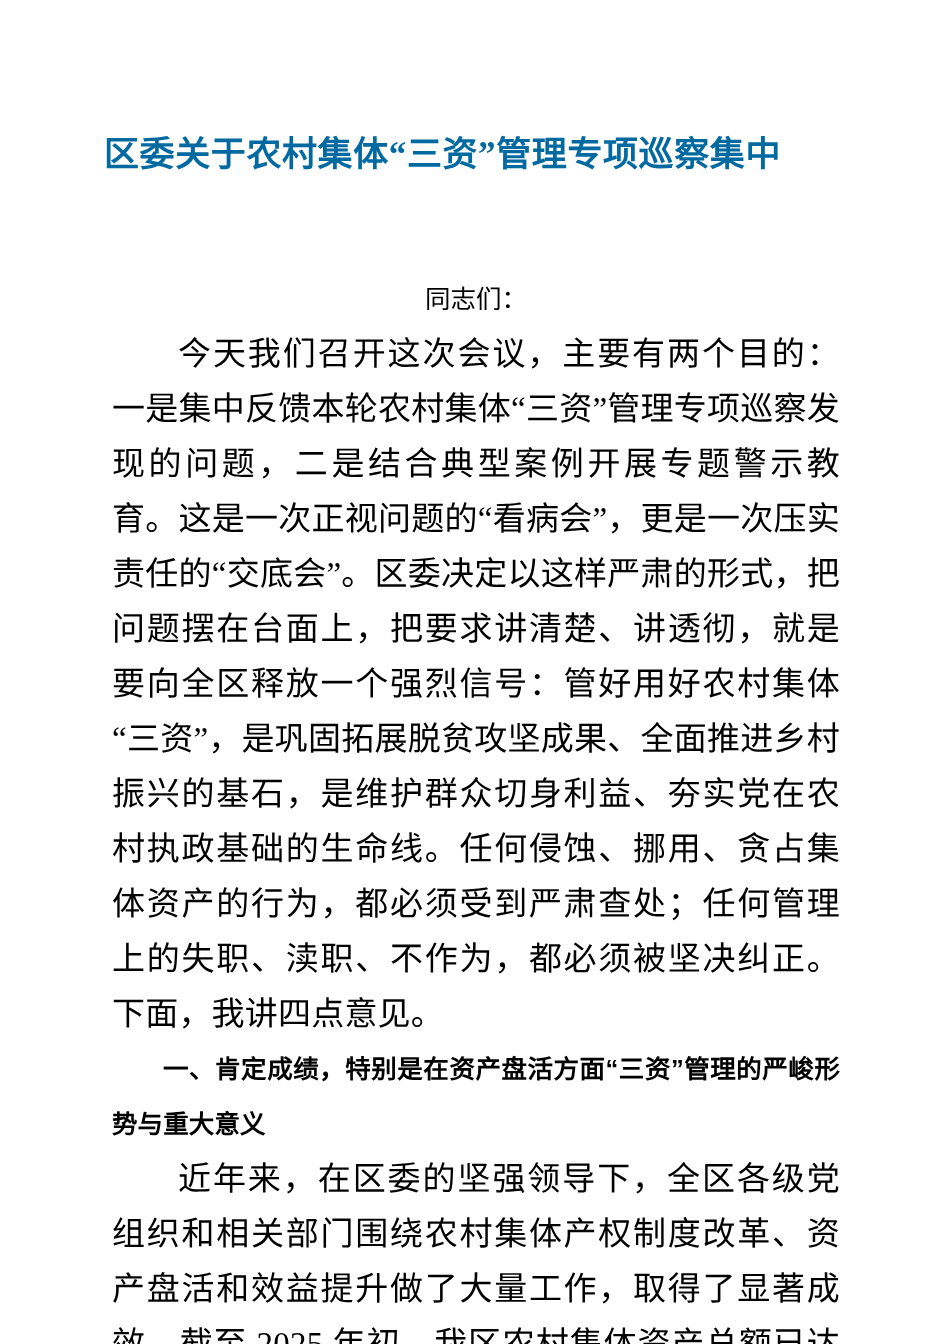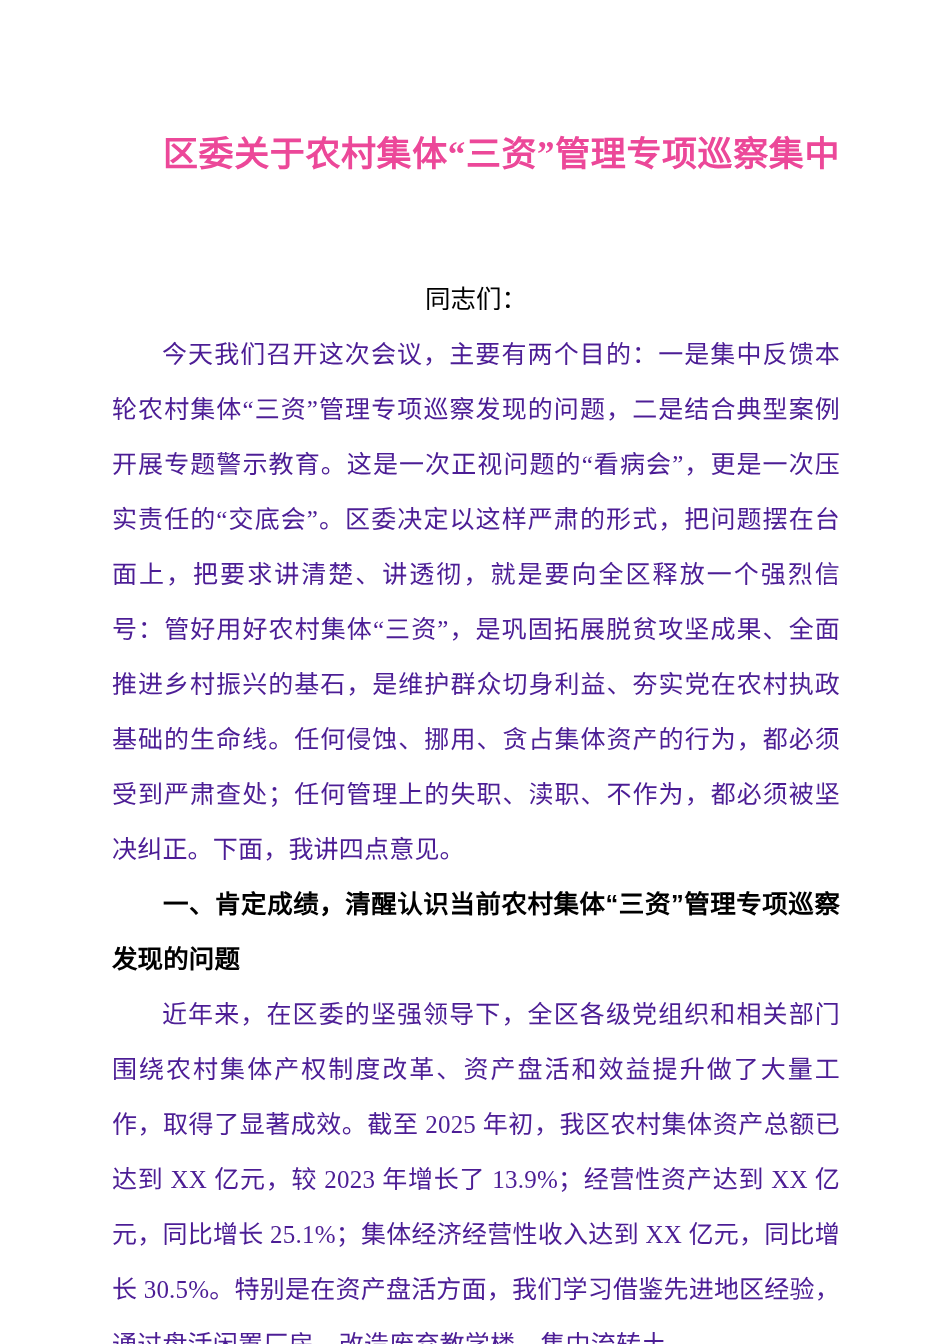--- a/index.html
+++ b/index.html
@@ -25,50 +25,50 @@
     padding: 0;
     position: relative;
     background: #ffffff;
   }
 
   
   .doc-title {
     margin: 0;
     padding: 0;
     position: absolute;
-    left: 112px;
+    left: 104px;
     top: 128px;
     width: 728px;
-    text-align: right;
+    text-align: left;
     font-family: "Liberation Serif", "DejaVu Serif", serif;
     font-weight: 700;
     font-size: 35px;
     line-height: 54px;
     letter-spacing: 0.6px;
-    color: #ec4899;
+    color: #0369a1;
   }
 
   
   .body-text {
     position: absolute;
     left: 112px;
     top: 272px;
     width: 728px;
   }
 
   p.para {
     margin: 0;
     padding: 0;
     font-family: "Liberation Serif", "DejaVu Serif", serif;
-    font-size: 25px;
+    font-size: 33px;
     line-height: 55px;
     text-align: justify;
     text-justify: inter-character;
     letter-spacing: 0.2px;
-    color: #4c1d95;
+    color: #000000;
     word-break: break-all;
   }
 
   p.para.indent {
     text-indent: 2em;
   }
 
   
   p.salutation {
     margin: 0;
@@ -104,19 +104,19 @@
   <h1 class="doc-title">
     <span>区委关于农村集体“三资”管理专项巡察集中</span><br>
   </h1>
 
   <div class="body-text">
 
     <p class="salutation">同志们：</p>
 
     <p class="para indent">今天我们召开这次会议，主要有两个目的：一是集中反馈本轮农村集体“三资”管理专项巡察发现的问题，二是结合典型案例开展专题警示教育。这是一次正视问题的“看病会”，更是一次压实责任的“交底会”。区委决定以这样严肃的形式，把问题摆在台面上，把要求讲清楚、讲透彻，就是要向全区释放一个强烈信号：管好用好农村集体“三资”，是巩固拓展脱贫攻坚成果、全面推进乡村振兴的基石，是维护群众切身利益、夯实党在农村执政基础的生命线。任何侵蚀、挪用、贪占集体资产的行为，都必须受到严肃查处；任何管理上的失职、渎职、不作为，都必须被坚决纠正。下面，我讲四点意见。</p>
 
-    <p class="section-heading">一、肯定成绩，清醒认识当前农村集体“三资”管理专项巡察发现的问题</p>
+    <p class="section-heading">一、肯定成绩，特别是在资产盘活方面“三资”管理的严峻形势与重大意义</p>
 
     <p class="para indent">近年来，在区委的坚强领导下，全区各级党组织和相关部门围绕农村集体产权制度改革、资产盘活和效益提升做了大量工作，取得了显著成效。截至 2025 年初，我区农村集体资产总额已达到 XX 亿元，较 2023 年增长了 13.9%；经营性资产达到 XX 亿元，同比增长 25.1%；集体经济经营性收入达到 XX 亿元，同比增长 30.5%。特别是在资产盘活方面，我们学习借鉴先进地区经验，通过盘活闲置厂房、改造废弃教学楼、集中流转土</p>
 
   </div>
 
 </div>
 
 </body></html>

